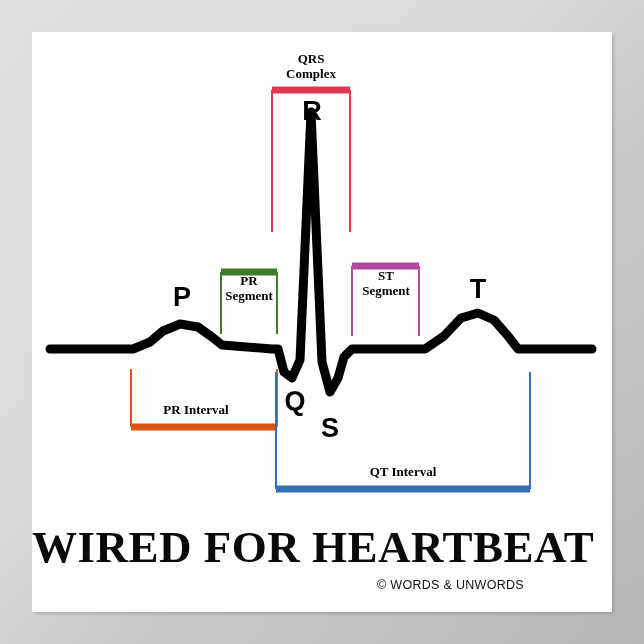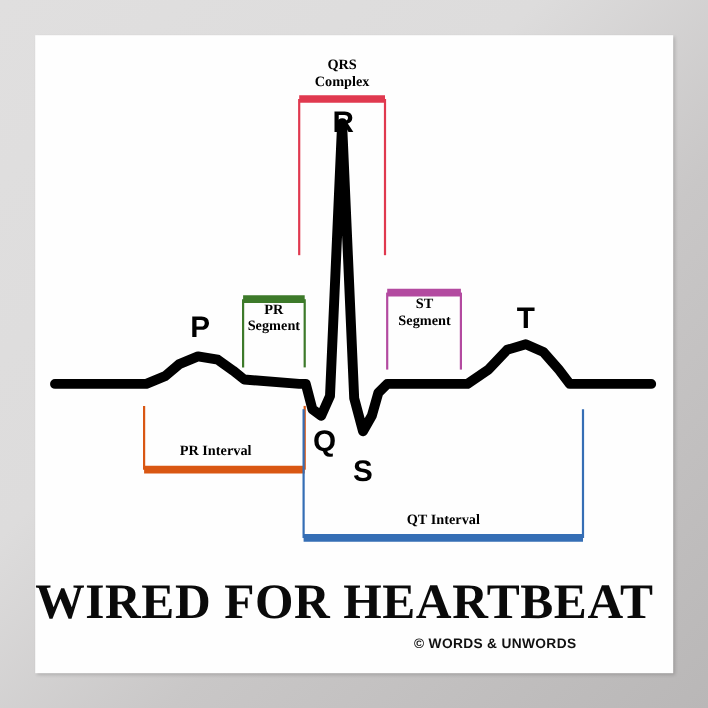--- a/index.html
+++ b/index.html
@@ -63,21 +63,21 @@
     font-weight: bold;
     font-size: 45px;
     letter-spacing: 0.5px;
     color: #0a0a0a;
     line-height: 1.05;
     white-space: nowrap;
   }
   #poster-credit {
     margin-top: 7px;
     font-family: "Liberation Sans", sans-serif;
-    font-weight: bold;
+    font-weight: normal;
     font-size: 12.5px;
     letter-spacing: 0.3px;
     color: #111111;
   }
 </style>
 </head>
 <body>
 
 <div id="poster-frame">
   <div id="poster-sheet">

